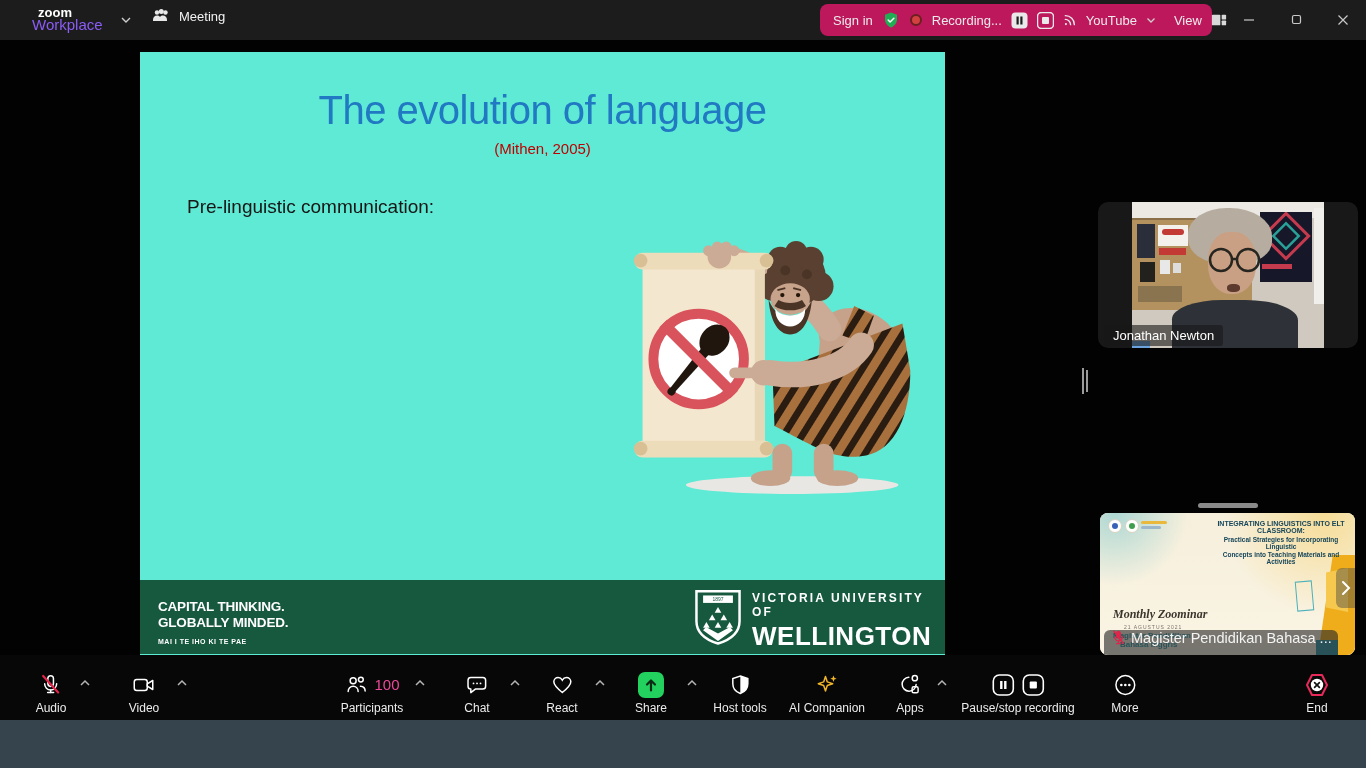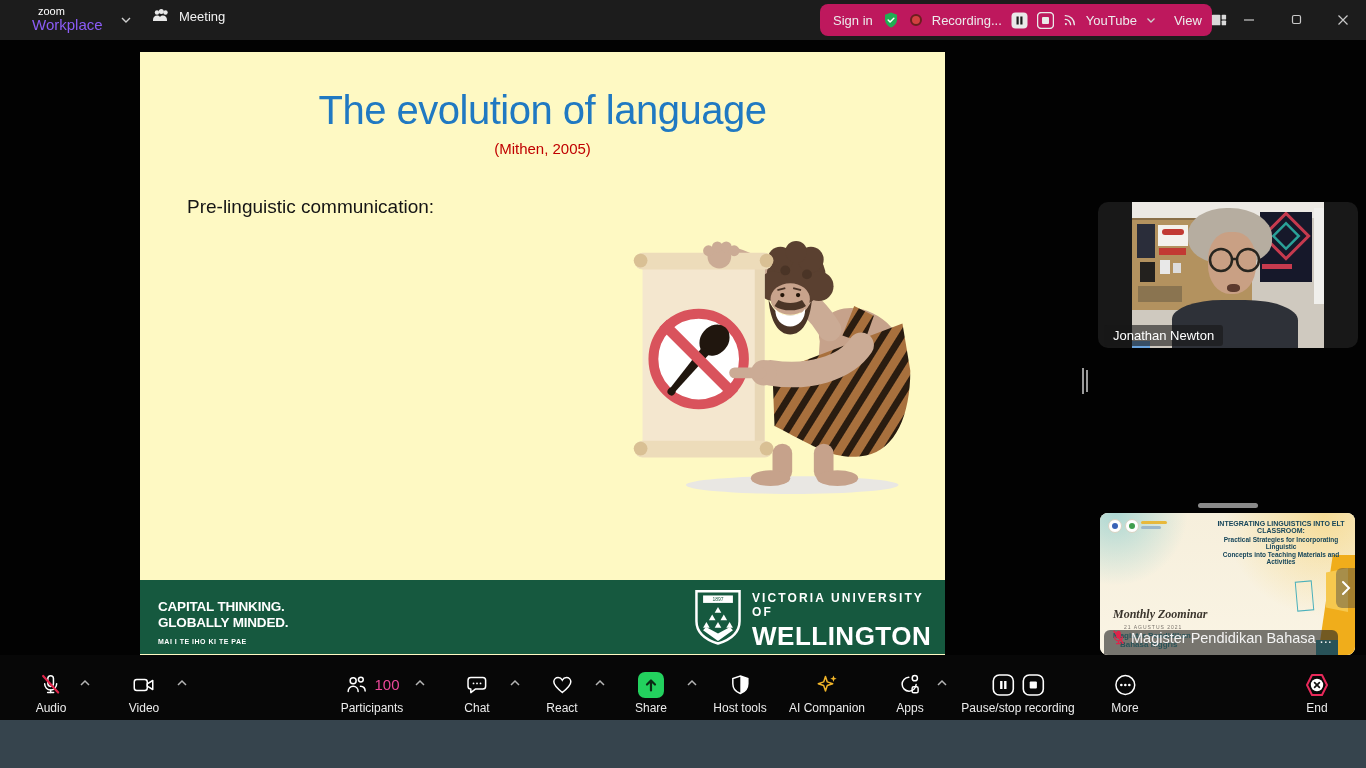--- a/index.html
+++ b/index.html
@@ -4,40 +4,40 @@
 <style>
   *{margin:0;padding:0;box-sizing:border-box}
   html,body{background:#000}
   #root{position:relative;width:1366px;height:768px;background:#000;overflow:hidden;
         font-family:"Liberation Sans",sans-serif;color:#fff}
   .abs{position:absolute}
   svg{display:block}
 
   
   #topbar{position:absolute;top:0;left:0;width:1366px;height:40px;background:#1c1c1c}
-  .brand-zoom{position:absolute;left:38px;top:5px;font-size:11px;font-weight:normal;color:#fff}
+  .brand-zoom{position:absolute;left:38px;top:5px;font-size:13px;font-weight:bold;color:#fff}
   .brand-main{position:absolute;left:32px;top:16px;font-size:15px;color:#8b5cf6}
   .tb-chevron{position:absolute;left:120px;top:16px}
   .meeting-tab{position:absolute;left:152px;top:8px;display:flex;align-items:center;gap:8px}
   .meeting-label{font-size:13px;color:#f2f2f2}
   .share-pill{position:absolute;left:398px;top:5px;width:232px;height:30px;background:#3f3f3f;
               border-radius:8px;display:flex;align-items:center;padding:0 8px;gap:8px}
   .share-icon{width:17px;height:17px;border-radius:4px;
               background:linear-gradient(160deg,#79b7ea,#2e6eb5);position:relative;flex:0 0 auto}
   .share-icon::after{content:"";position:absolute;left:3px;top:4px;width:11px;height:7px;
               background:#dce9f5;border-radius:1px}
   .share-label{font-size:13px;color:#f2f2f2;white-space:nowrap;flex:1 1 auto}
   .rt-pill{position:absolute;left:820px;top:4px;width:392px;height:32px;background:#be185d;
            border-radius:8px;display:flex;align-items:center;padding:0 13px;gap:9px}
   .rt-pill .txt{font-size:13px;color:#ececec;white-space:nowrap}
   .winbtn{position:absolute;top:0;width:44px;height:40px;display:flex;align-items:center;justify-content:center;color:#c9c9c9}
 
   
   #stage{position:absolute;top:40px;left:0;width:1366px;height:620px;background:#020202}
-  #slide{position:absolute;left:140px;top:12px;width:805px;height:603px;background:#fef9c3}
+  #slide{position:absolute;left:140px;top:12px;width:805px;height:603px;background:#5eead4}
   .slide-title{position:absolute;top:36px;left:0;right:0;text-align:center;font-size:40px;
                font-weight:400;color:#2079c2;letter-spacing:-0.5px}
   .slide-cite{position:absolute;top:88px;left:0;right:0;text-align:center;font-size:15px;color:#c00000}
   .slide-body{position:absolute;top:144px;left:47px;font-size:19px;color:#151515}
   .slide-footer{position:absolute;left:0;right:0;top:528px;bottom:1px;background:#16593f;color:#fff}
   .ft-taglines{position:absolute;left:18px;top:19px;line-height:16px;font-weight:bold;
                font-size:13.5px;letter-spacing:-0.2px}
   .ft-maori{font-size:7px;font-weight:bold;letter-spacing:.5px;margin-top:3px}
   .crest{position:absolute;left:552px;top:8px}
   .univ{position:absolute;left:612px;top:11px}

